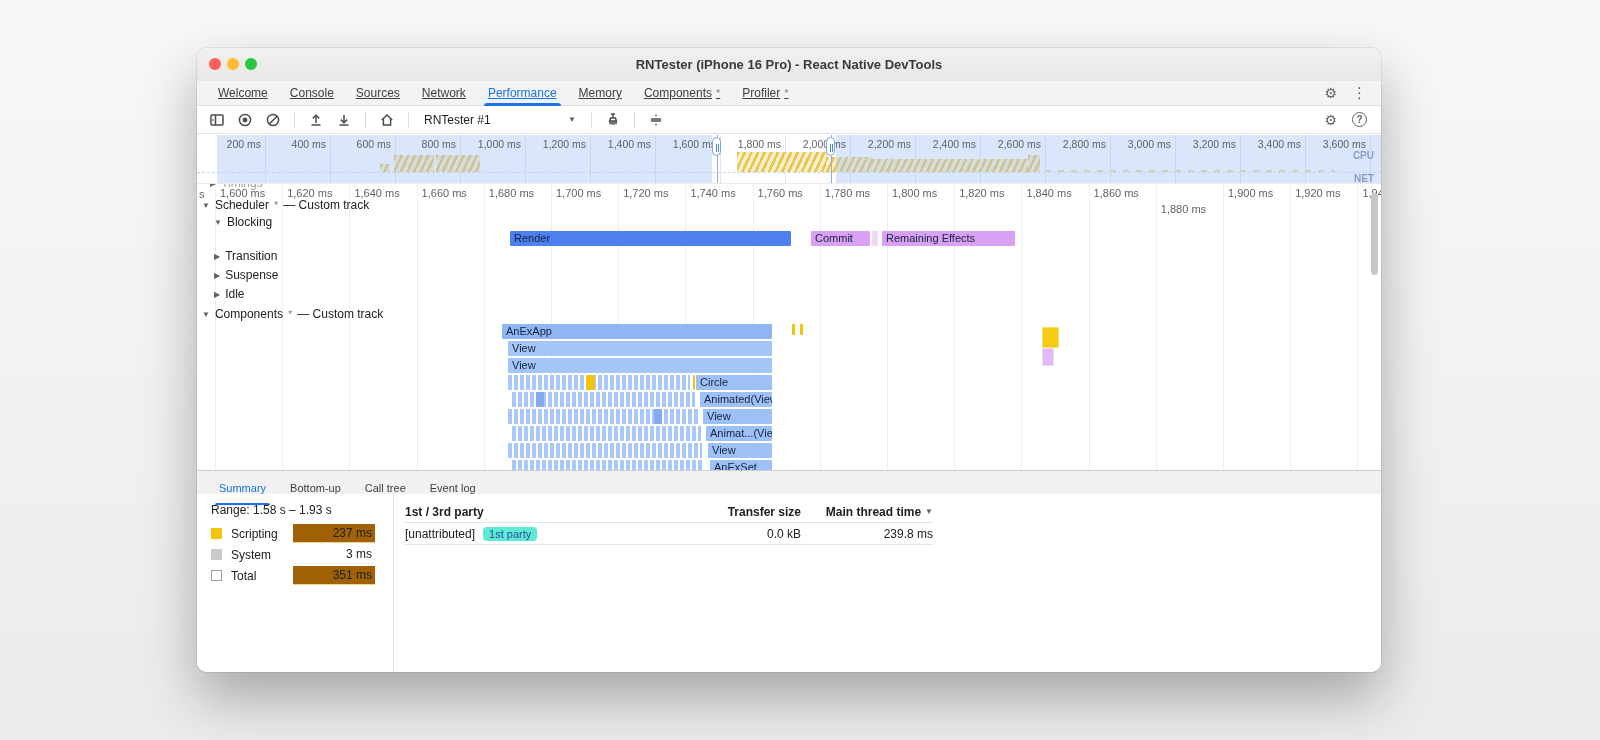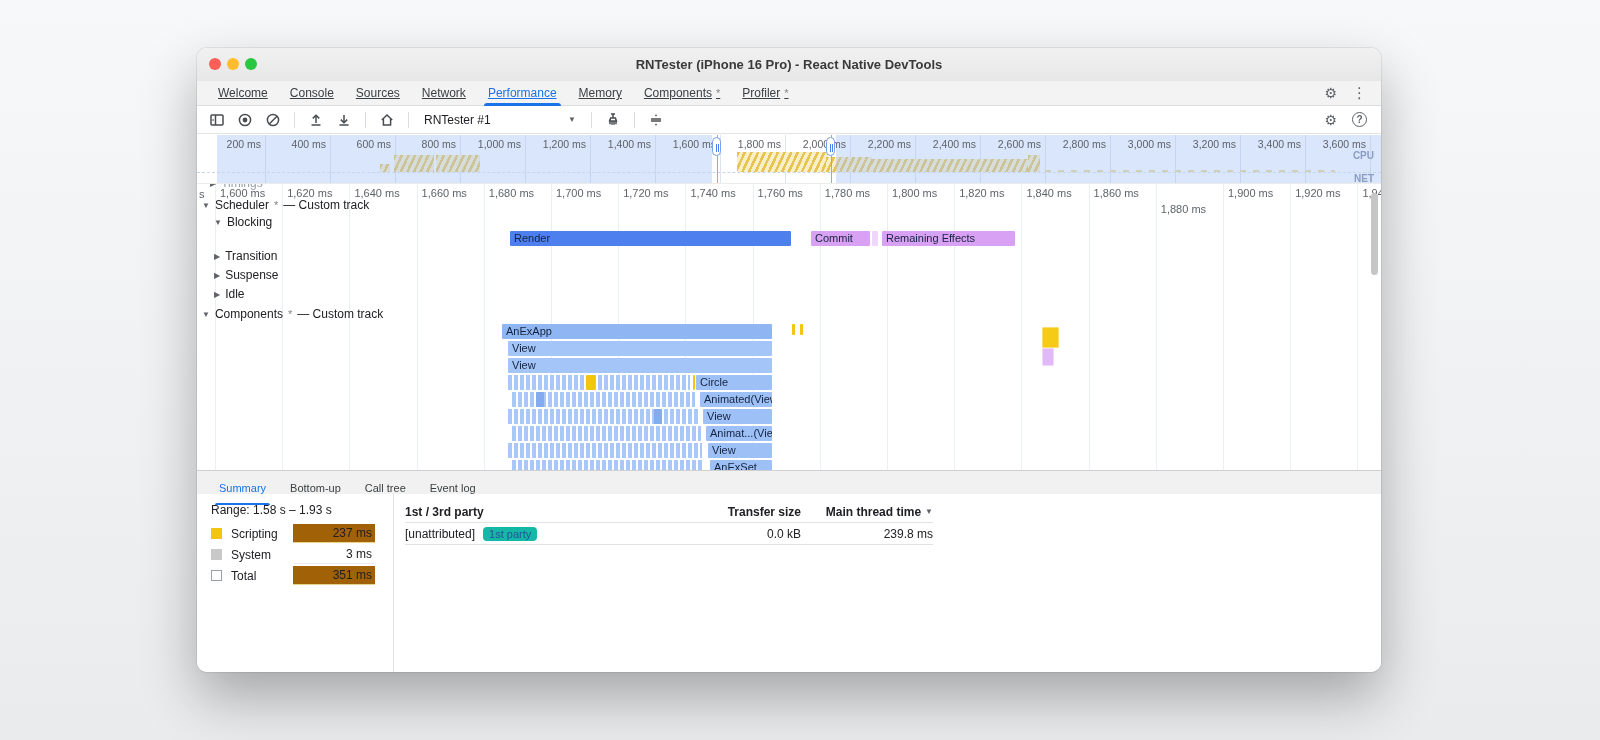--- a/index.html
+++ b/index.html
@@ -68,21 +68,21 @@
   .lname{font-size:12px;color:#202124;flex:1;}
   .lval{font-size:12px;color:#202124;width:76px;text-align:right;padding:2px 3px;border-bottom:1px solid #ededed;box-sizing:content-box;}
   .lval.hl{background:#a16207;border-bottom-color:#e9d489;}
   
   .party{position:absolute;left:208px;top:7px;width:528px;}
   .prow{display:flex;align-items:center;height:21px;font-size:12px;color:#202124;border-bottom:1px solid #e2e2e2;}
   .prow .c1{flex:1;display:flex;align-items:center;}
   .prow .c2{width:112px;text-align:right;}
   .prow .c3{width:132px;text-align:right;display:flex;justify-content:flex-end;align-items:center;gap:4px;}
   .phead{font-weight:bold;}
-  .chip{background:#14b8a6;color:#27509b;border-radius:4px;padding:1px 6px;font-size:11px;margin-left:8px;}
+  .chip{background:#5eead4;color:#27509b;border-radius:4px;padding:1px 6px;font-size:11px;margin-left:8px;}
   .sortcaret{font-size:8px;color:#5f6368;}
 </style>
 </head>
 <body>
 
 <div class="stage">
   <div class="window">
 
     <div class="titlebar">
       <div class="light" style="left: 12px; background: rgb(255, 95, 87);"></div>

